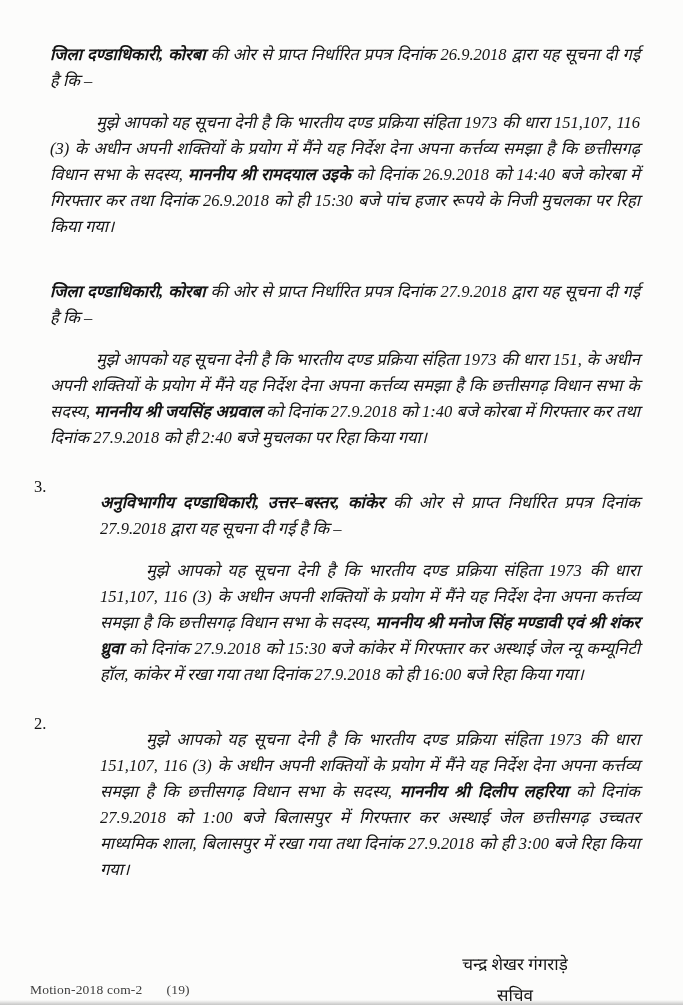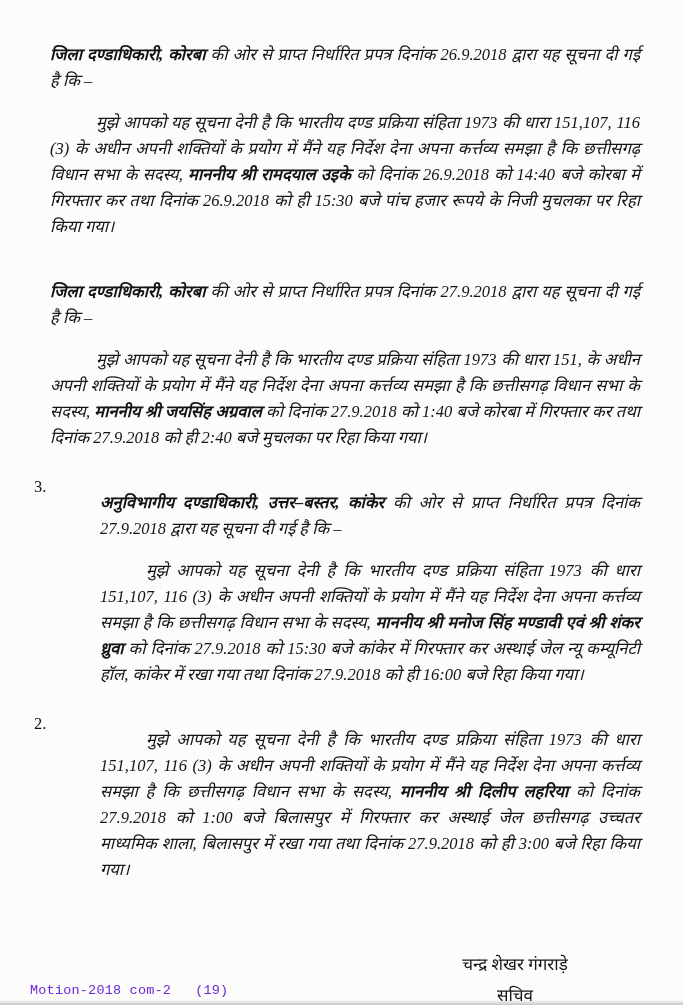--- a/index.html
+++ b/index.html
@@ -43,23 +43,22 @@
     text-align: center;
     font-size: 17px;
     line-height: 31px;
   }
   .signature div { white-space: nowrap; }
   .footer {
     position: absolute;
     left: 30px;
     bottom: 7px;
     font-size: 13.5px;
-    color: #6d28d9;
+    color: #404040;
     letter-spacing: 0.2px;
-    font-family: Liberation Mono, monospace;
   }
   .footer .page-no { margin-left: 24px; }
   .page-edge-shadow {
     position: absolute;
     left: 0; right: 0; bottom: 0;
     height: 5px;
     background: linear-gradient(to top, rgba(110,110,110,0.38), rgba(110,110,110,0));
     pointer-events: none;
   }
 </style>

